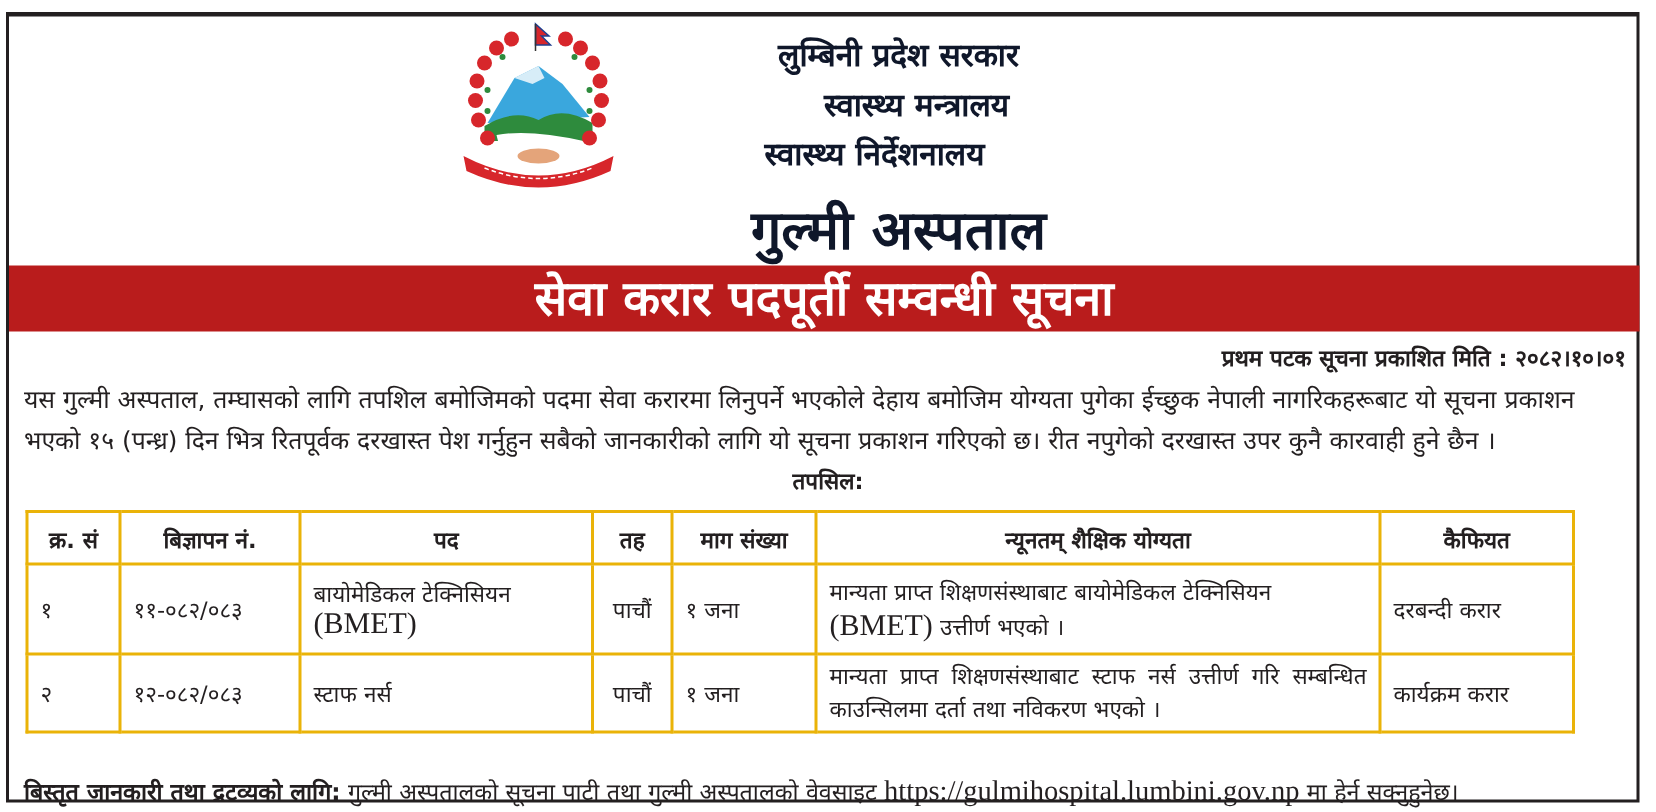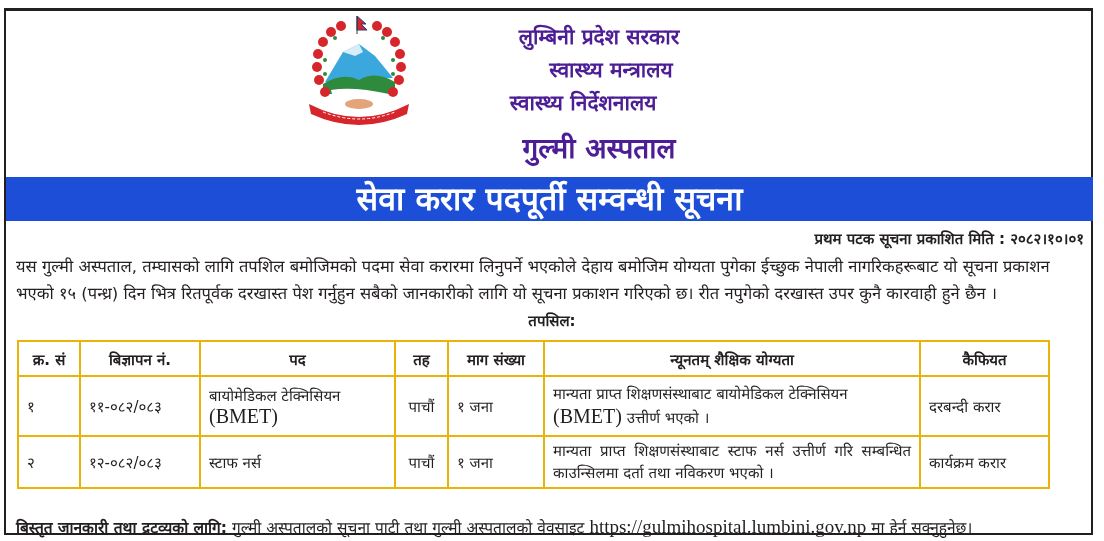--- a/index.html
+++ b/index.html
@@ -1,26 +1,26 @@
 <!DOCTYPE html>
 <html><head>
 <meta charset="utf-8">
 <style>
   html, body { margin:0; padding:0; background:#ffffff; }
   body { width:1104px; height:541px; position:relative; overflow:hidden;
          font-family:"DejaVu Sans", sans-serif; color:#231f20; }
   .frame { position:absolute; left:4px; top:8px; width:1089px; height:527px;
            border:2px solid #231f20; border-top-width:3px; box-sizing:border-box; }
   .emblem { position:absolute; left:303px; top:12px; width:112px; height:118px; }
-  .hdr-line { position:absolute; left:0; width:1104px; text-align:center; font-weight:bold; color:#4c1d95; }
+  .hdr-line { position:absolute; left:0; width:1104px; text-align:center; font-weight:bold; color:#0f172a; }
   .h1 { top:22px; font-size:21px; left:0; padding-left:94px; box-sizing:border-box; }
   .h2 { top:55px; font-size:21px; padding-left:118px; box-sizing:border-box; }
   .h3 { top:88px; font-size:21px; padding-left:62px; box-sizing:border-box; }
-  .h4 { top:128px; font-size:28px; padding-left:94px; box-sizing:border-box; }
-  .band { position:absolute; left:6px; top:177px; width:1087px; height:44px; background:#1d4ed8;
+  .h4 { top:128px; font-size:36px; padding-left:94px; box-sizing:border-box; }
+  .band { position:absolute; left:6px; top:177px; width:1087px; height:44px; background:#b91c1c;
           color:#ffffff; text-align:center; font-size:32px; font-weight:bold; line-height:44px; }
   .pubdate { position:absolute; right:20px; top:228px; font-size:15px; font-weight:bold; }
   .para { position:absolute; left:16px; top:253px; width:1070px; font-size:16.5px; line-height:27px; }
   .tapasil { position:absolute; left:0; width:1104px; text-align:center; top:310px; font-size:15px; font-weight:bold; }
   table.grid { position:absolute; left:17px; top:340px; width:1031px; border-collapse:collapse; table-layout:fixed; }
   table.grid td, table.grid th { border:2px solid #eab308; font-size:15px; padding:0 8px; vertical-align:middle; }
   table.grid th { height:33px; font-weight:bold; text-align:center; }
   table.grid tr.r1 td { height:58px; }
   table.grid tr.r2 td { height:50px; }
   td.c-sn, td.c-adv, td.c-post, td.c-lvl, td.c-qty { text-align:left; }

